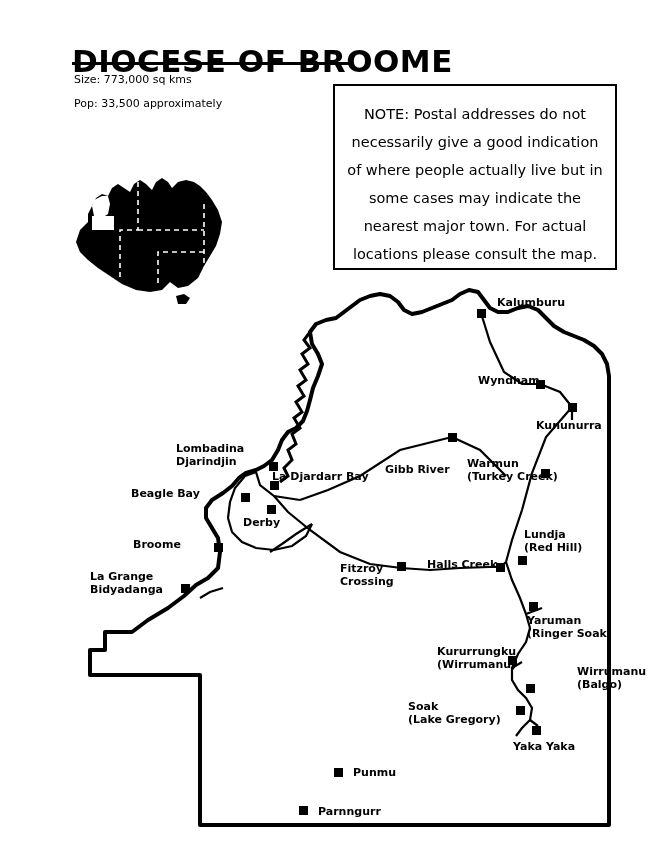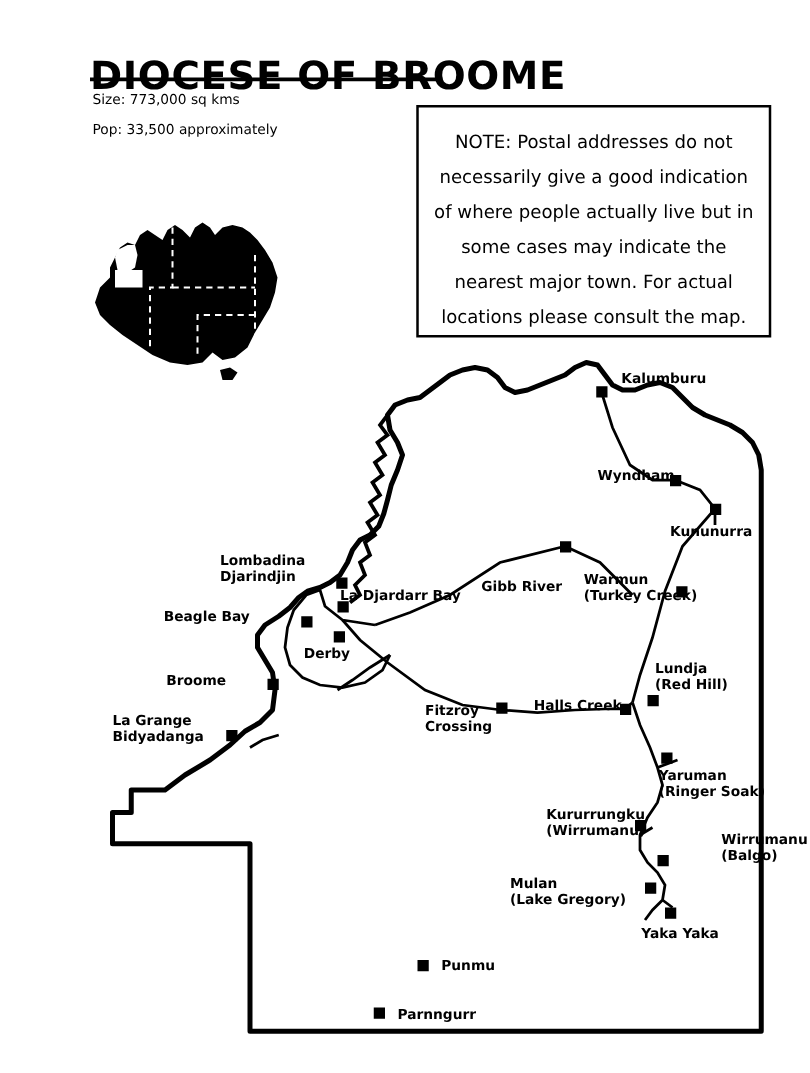--- a/index.html
+++ b/index.html
@@ -284,30 +284,30 @@
         <div>Crossing</div>
       </div>
       <div class="place" style="left: 90px; top: 570px;">
         <div>La Grange</div>
         <div>Bidyadanga</div>
       </div>
       <div class="place" style="left: 527px; top: 614px;">
         <div>Yaruman</div>
         <div>(Ringer Soak)</div>
       </div>
-      <div class="place" style="left: 437px; top: 645px;">
+      <div class="place" style="left: 437px; top: 645px; text-align: center;">
         <div>Kururrungku</div>
         <div>(Wirrumanu)</div>
       </div>
       <div class="place" style="left: 533px; top: 665px; margin-left: 44px;">
         <div>Wirrumanu</div>
         <div>(Balgo)</div>
       </div>
       <div class="place" style="left: 408px; top: 700px;">
-        <div>Mulan</div>
+        <div>Soak</div>
         <div>(Lake Gregory)</div>
       </div>
       <div class="place" style="left: 513px; top: 740px;">
         <div>Yaka Yaka</div>
       </div>
       <div class="place" style="left: 353px; top: 766px;">
         <div>Punmu</div>
       </div>
       <div class="place" style="left: 318px; top: 805px;">
         <div>Parnngurr</div>

